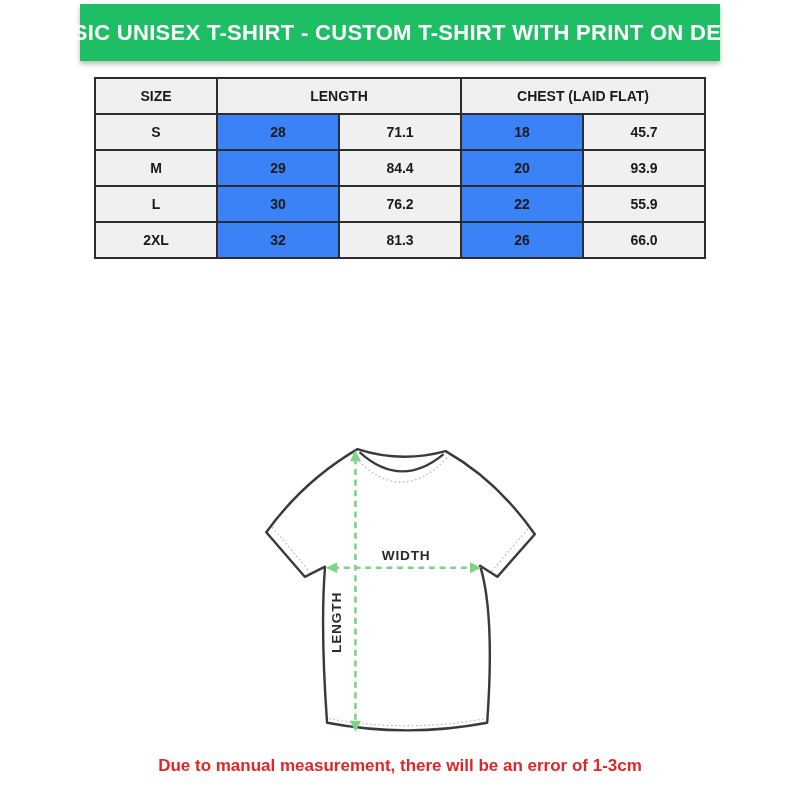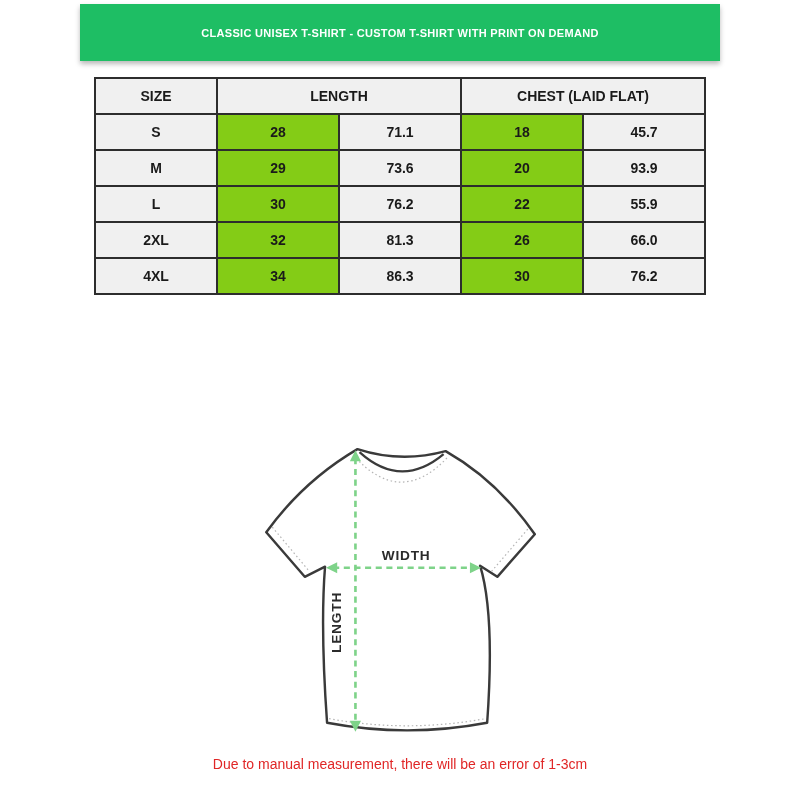--- a/index.html
+++ b/index.html
@@ -18,44 +18,44 @@
     color:var(--ink);
   }
   
   .banner{
     position:absolute;left:80px;top:4px;width:640px;height:57px;
     background:var(--banner-green);
     display:flex;align-items:center;justify-content:center;
     box-shadow:0 3px 5px rgba(0,0,0,0.28);
   }
   .banner h1{
-    color:#ffffff;font-size:11px;font-weight:bold;letter-spacing:.3px;
+    color:#ffffff;font-size:22px;font-weight:bold;letter-spacing:.3px;
     text-align:center;white-space:nowrap;
   }
   
   .table-wrap{position:absolute;left:94px;top:77px;}
   table.size-table{
     border-collapse:collapse;table-layout:fixed;width:612px;
     font-size:14px;font-weight:bold;text-align:center;padding-left:11px;
   }
   table.size-table col{width:20%;}
   table.size-table th,table.size-table td{
     border:2px solid var(--border-dark);
     height:36px;padding:0;vertical-align:middle;
-    background:#84cc16;
+    background:#3b82f6;
   }
   table.size-table th{background:var(--cell-gray);font-size:14px;}
   table.size-table td.shade{background:var(--cell-gray);}
   
   .diagram{position:absolute;left:246px;top:438px;width:304px;height:304px;}
   
   .note{
     position:absolute;left:0;top:756px;width:800px;text-align:center;
   }
-  .note p{color:var(--note-red);font-size:14px;font-weight:normal;}
+  .note p{color:var(--note-red);font-size:17px;font-weight:bold;}
 </style>
 </head>
 <body>
 
 <div class="page">
 
   <header class="banner">
     <h1>CLASSIC UNISEX T-SHIRT - CUSTOM T-SHIRT WITH PRINT ON DEMAND</h1>
   </header>
 
@@ -79,44 +79,37 @@
         <tr>
           <td class="shade">S</td>
           <td>28</td>
           <td class="shade">71.1</td>
           <td>18</td>
           <td class="shade">45.7</td>
         </tr>
         <tr>
           <td class="shade">M</td>
           <td>29</td>
-          <td class="shade">73.6</td>
+          <td class="shade">84.4</td>
           <td>20</td>
           <td class="shade">93.9</td>
         </tr>
         <tr>
           <td class="shade">L</td>
           <td>30</td>
           <td class="shade">76.2</td>
           <td>22</td>
           <td class="shade">55.9</td>
         </tr>
         <tr>
           <td class="shade">2XL</td>
           <td>32</td>
           <td class="shade">81.3</td>
           <td>26</td>
           <td class="shade">66.0</td>
-        </tr>
-        <tr>
-          <td class="shade">4XL</td>
-          <td>34</td>
-          <td class="shade">86.3</td>
-          <td>30</td>
-          <td class="shade">76.2</td>
         </tr>
       </tbody>
     </table>
   </div>
 
   <svg class="diagram" viewBox="0 0 300 300">
 
     <path d="M110,11 Q57,42 20,93 L58,137 L78,127 C75,165 76,225 80,281 Q159,296 238,281 C242,225 243,165 231,126 L248,137 L285,95 Q248,42 197,13 Q153,25 110,11 Z" fill="#ffffff" stroke="#3a3a3a" stroke-width="2.4" stroke-linejoin="round"></path>
 
     <path d="M112,14 Q153,51 195,16" fill="none" stroke="#3a3a3a" stroke-width="2.2"></path>

